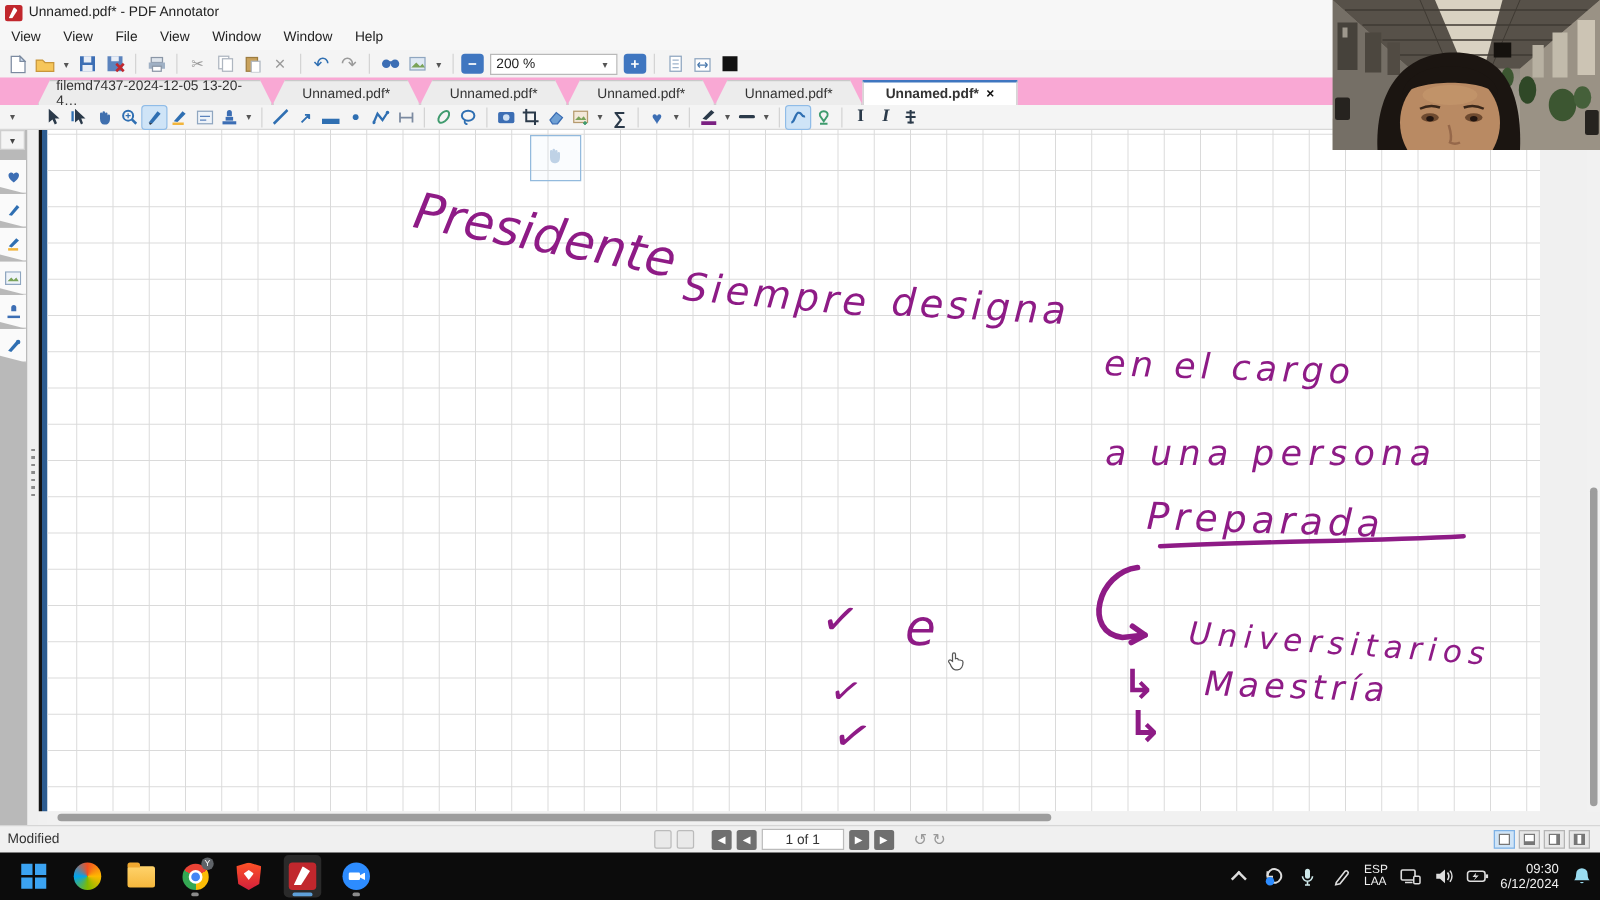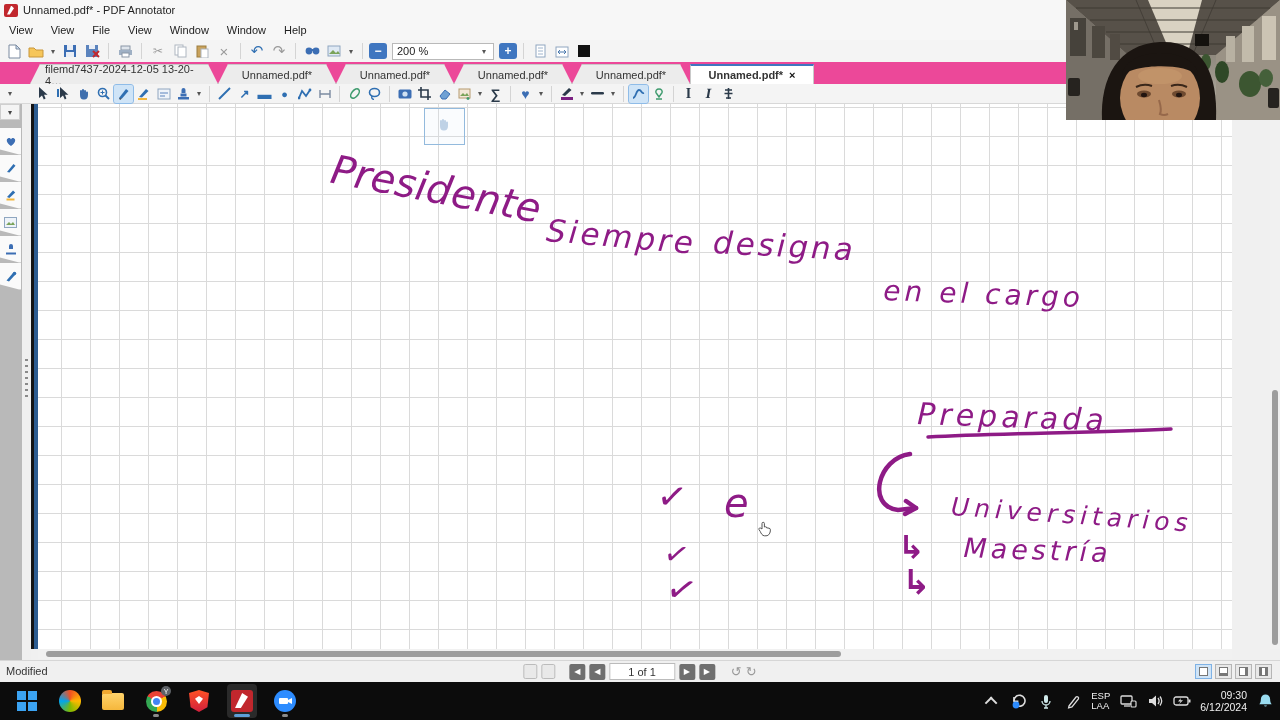--- a/index.html
+++ b/index.html
@@ -18,21 +18,21 @@
   .tb-sep { width:1px; height:16px; background:#d4d4d4; margin:0 4px; }
   .tbi { width:20px; height:18px; display:inline-flex; align-items:center; justify-content:center; font-size:12px; color:#4a79ad; border-radius:2px; }
   .tbi svg { display:block; }
   .dd { font-size:8px; color:#555; width:10px; display:inline-flex; justify-content:center; }
   .gray { color:#9a9a9a; }
   .zoombtn { width:18px; height:16px; background:#3f76c0; color:#fff; border-radius:3px; display:inline-flex; align-items:center; justify-content:center; font-size:12px; font-weight:bold; }
   #zoombox { width:102px; height:17px; background:#fff; border:1px solid #b9b9b9; display:inline-flex; align-items:center; justify-content:space-between; padding:0 4px; font-size:11px; color:#222; margin:0 3px; }
   .blackrect { width:12px; height:12px; background:#111; }
 
   
-  #tabbar { position:absolute; left:0; top:62px; width:1280px; height:22px; background:#ec4899; display:flex; align-items:flex-end; padding-left:30px; }
+  #tabbar { position:absolute; left:0; top:62px; width:1280px; height:22px; background:#f9a8d4; display:flex; align-items:flex-end; padding-left:30px; }
   .tab { height:20px; display:flex; align-items:center; justify-content:center; gap:6px; font-size:11px; color:#333; background:#ececec; border:1px solid #c9c9c9; border-bottom:none; padding:0 14px; clip-path:polygon(10px 0, calc(100% - 10px) 0, 100% 100%, 0 100%); }
   .tab.active { background:#fff; border-top:2px solid #3f76c0; font-weight:bold; clip-path:none; }
   .tab .x { font-weight:bold; font-size:11px; color:#111; cursor:pointer; }
 
   
   #drawbar { position:absolute; left:0; top:84px; width:1280px; height:20px; background:#f4f4f4; border-bottom:1px solid #d8d8d8; display:flex; align-items:center; padding-left:2px; gap:1px; }
   .ti { width:19px; height:18px; display:inline-flex; align-items:center; justify-content:center; border-radius:2px; font-size:12px; color:#2f6fb2; }
   .ti.active { background:#cfe4f7; outline:1px solid #8fbce8; }
   .ti.greenish { color:#3f9b6e; }
 
@@ -446,20 +446,21 @@
   <svg width="18" height="18">
       <path d="M5 10 V5 a1 1 0 0 1 2 0 V4 a1 1 0 0 1 2 0 v1 a1 1 0 0 1 2 0 v1.5 a1 1 0 0 1 2 0 V10 c0 3-1.6 4.5-3.6 4.5 h-1 C6.4 14.5 5 13 5 10 z" fill="#8fb0d4"></path>
     </svg>
 </div>
 
 <div id="ink">
   <div class="hw" style="left:336px;top:146px;font-size:40px;transform:rotate(11deg)">Presidente</div>
   <div class="hw" style="left:548px;top:212px;font-size:31px;transform:rotate(5deg);letter-spacing:3px">Siempre</div>
   <div class="hw" style="left:714px;top:224px;font-size:31px;transform:rotate(3deg);letter-spacing:3px">designa</div>
   <div class="hw" style="left:884px;top:274px;font-size:28px;transform:rotate(2deg);letter-spacing:4px">en el cargo</div>
+  <div class="hw" style="left:884px;top:346px;font-size:28px;letter-spacing:5px">a una persona</div>
   <div class="hw" style="left:918px;top:396px;font-size:30px;transform:rotate(2deg);letter-spacing:4px">Preparada</div>
   <div class="hw" style="left:724px;top:480px;font-size:40px">e</div>
   <div class="hw" style="left:952px;top:492px;font-size:25px;transform:rotate(4deg);letter-spacing:5px">Universitarios</div>
   <div class="hw" style="left:964px;top:532px;font-size:27px;transform:rotate(2deg);letter-spacing:4px">Maestría</div>
 
   <div class="hw" style="left:660px;top:474px;font-size:36px;font-weight:bold;transform:rotate(8deg)">✓</div>
   <div class="hw" style="left:668px;top:534px;font-size:30px;font-weight:bold;transform:rotate(12deg)">✓</div>
   <div class="hw" style="left:672px;top:566px;font-size:36px;font-weight:bold;transform:rotate(14deg)">✓</div>
   <div class="hw" style="left:898px;top:528px;font-size:32px;font-weight:bold">↳</div>
   <div class="hw" style="left:902px;top:562px;font-size:34px;font-weight:bold">↳</div>

